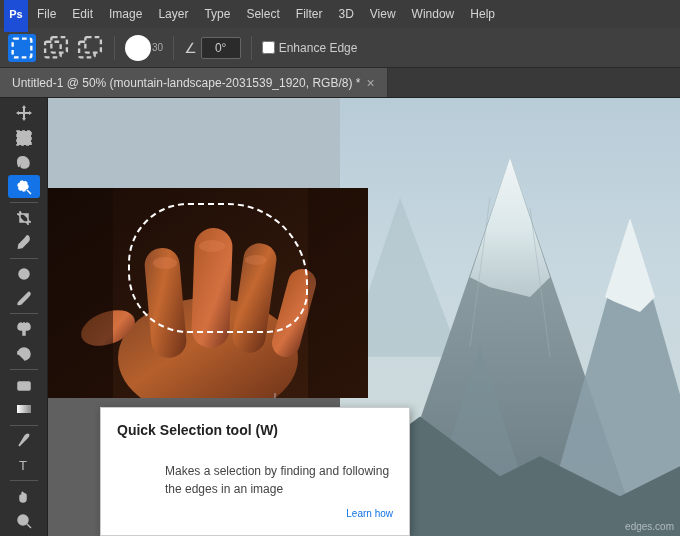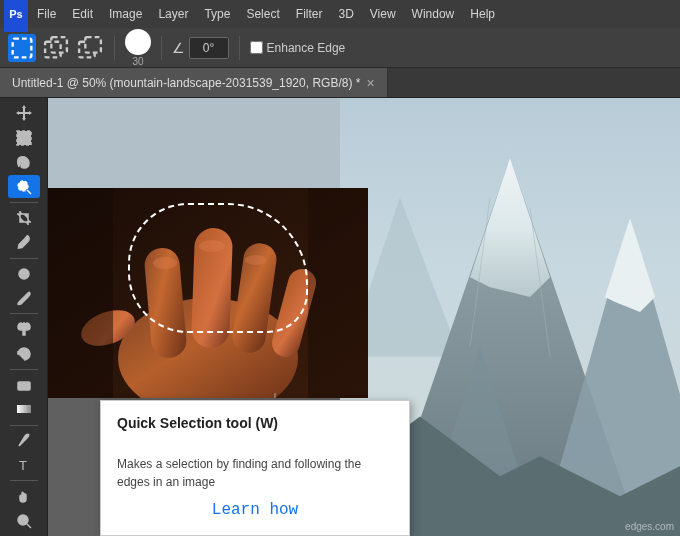--- a/index.html
+++ b/index.html
@@ -39,21 +39,21 @@
       gap: 6px;
       border-bottom: 1px solid #2a2a2a;
     }
     .options-icon-btn {
       width: 28px; height: 28px;
       display: flex; align-items: center; justify-content: center;
       border-radius: 3px; cursor: pointer; color: #ccc; font-size: 14px;
     }
     .options-icon-btn.active { background: #1473e6; color: #fff; }
     .brush-size-control {
-      display: flex; flex-direction: column; align-items: center; gap: 1px;
+      display: flex; flex-direction: row; align-items: center; gap: 1px;
     }
     .brush-circle {
       width: 26px; height: 26px;
       border-radius: 50%;
       background: #fff;
       cursor: pointer;
     }
     .brush-size-label { color: #aaa; font-size: 10px; }
     .angle-control {
       display: flex; align-items: center; gap: 4px;
@@ -209,27 +209,27 @@
       box-shadow: 2px 2px 8px rgba(0,0,0,0.3);
     }
     .tooltip-title {
       font-size: 14px; font-weight: 600; color: #222;
       margin-bottom: 24px;
     }
     .tooltip-desc {
       font-size: 12px; color: #444;
       line-height: 1.5;
       margin-bottom: 10px;
+      margin-left: 48px;
     }
     .tooltip-link {
-      color: #1473e6; font-size: 16px;
+      color: #1473e6; font-size: 10px;
       text-decoration: none; cursor: pointer;
-      display: block; text-align: center;
+      display: block; text-align: right;
       font-weight: 500;
-      font-family: Liberation Mono, monospace;
     }
 
     
     .watermark {
       position: absolute;
       bottom: 4px; right: 6px;
       font-size: 10px; color: rgba(255,255,255,0.5);
       z-index: 5;
     }
   </style>

